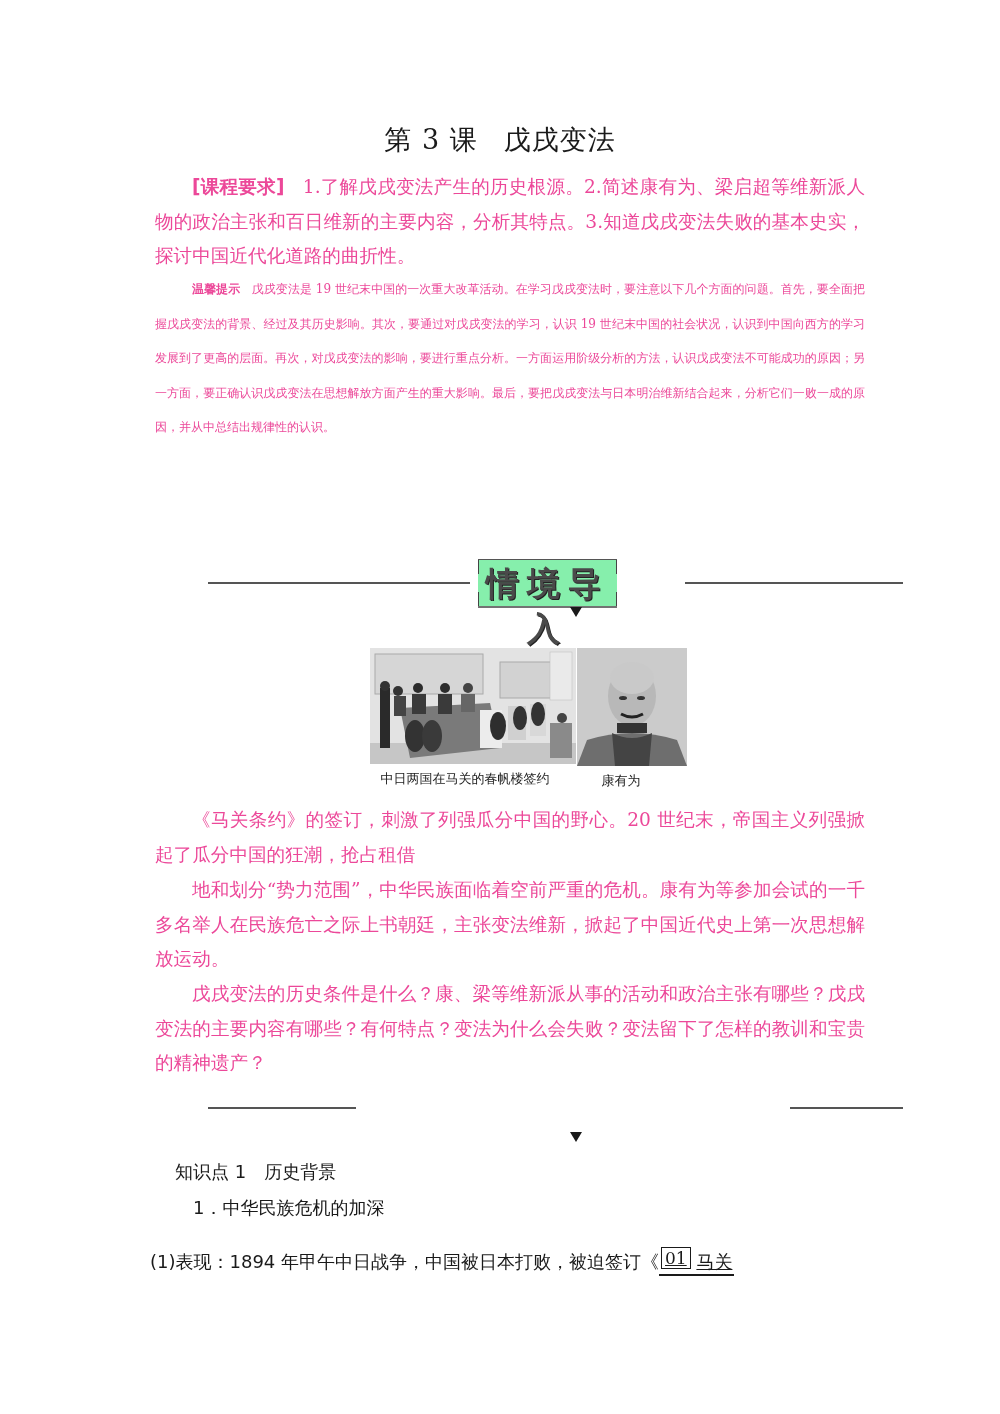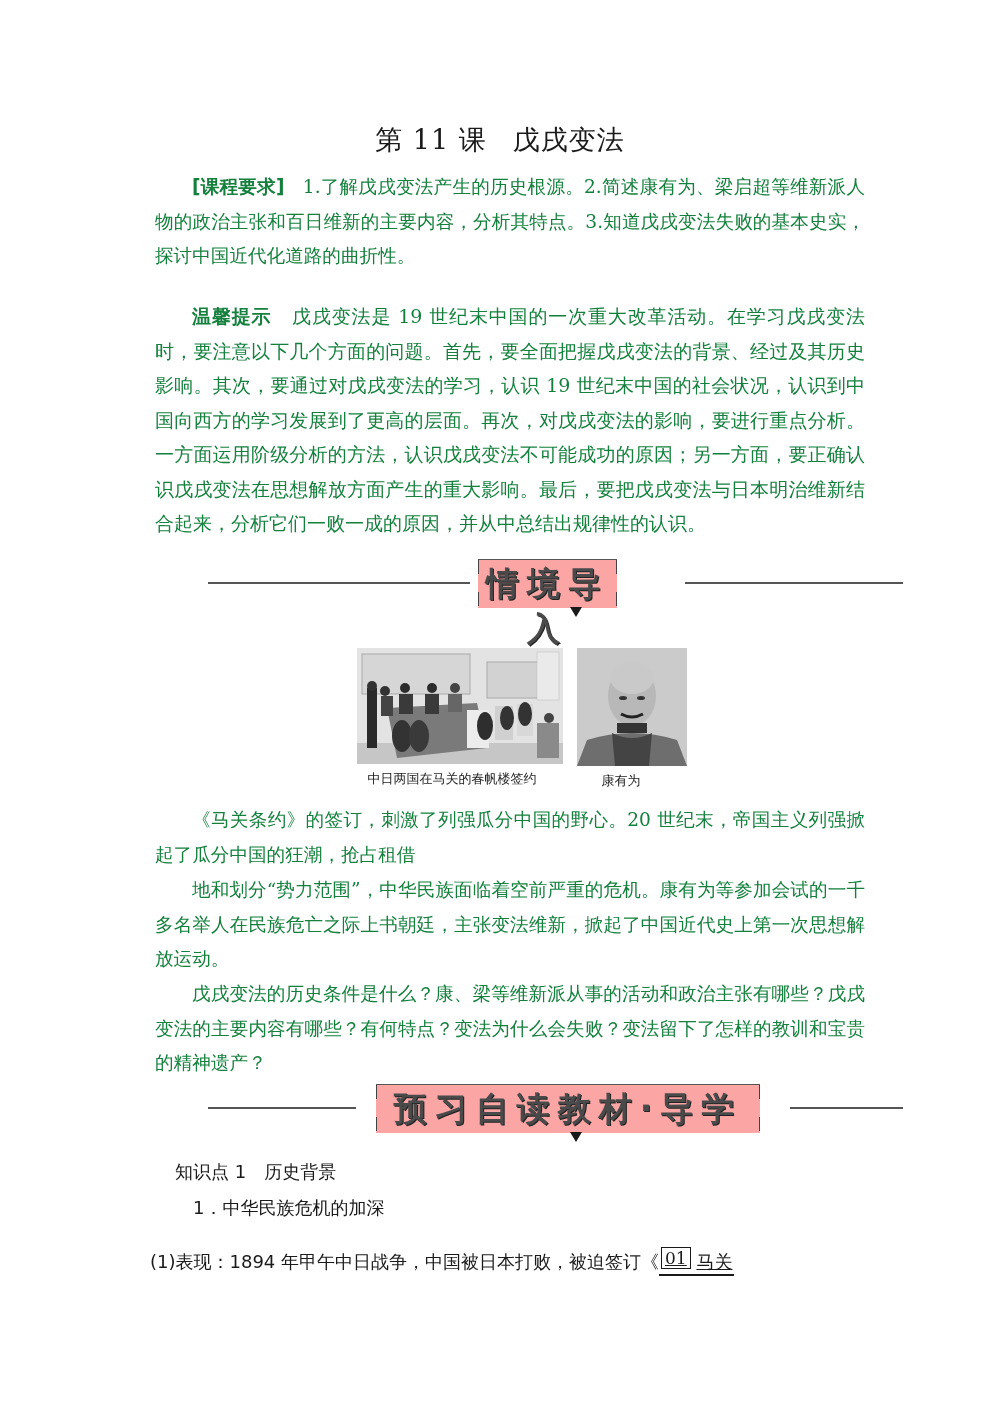--- a/index.html
+++ b/index.html
@@ -26,46 +26,46 @@
     color: #1a1a1a;
   }
   .page-title .sep { display: inline-block; width: 26px; }
   .para {
     position: absolute;
     left: 155px;
     width: 710px;
     font-size: 18.6px;
     line-height: 34.5px;
     text-align: justify;
-    color: #15803d;
+    color: #ec4899;
   }
   .indent { text-indent: 37px; }
   .bold-label { font-weight: bold; font-family: "DejaVu Sans", "Liberation Sans", sans-serif; }
-  .para.tip { font-size: 19px; line-height: 34.5px; margin-top: 27px; }
+  .para.tip { font-size: 12px; line-height: 34.5px; }
 
   
   .banner {
     position: absolute;
     left: 200px;
     width: 705px;
     height: 70px;
   }
   .banner .rule {
     position: absolute;
     top: 32px;
     height: 2px;
     background: #555555;
   }
   .banner .box {
     position: absolute;
     top: 9px;
     height: 46px;
     border-top: 1px solid #555;
-    border-bottom: 2px solid #fca5a5;
-    background: #fca5a5;
+    border-bottom: 2px solid #737373;
+    background: #86efac;
   }
   .banner .box::before, .banner .box::after {
     content: "";
     position: absolute;
     width: 1px;
     background: #444;
   }
   .banner .box::before { left: 0; top: 0; height: 14px; }
   .banner .box::after { right: 0; top: 0; height: 14px; }
   .banner .box .lb, .banner .box .rb {
@@ -115,21 +115,21 @@
     position: relative;
     overflow: hidden;
   }
   .fig .caption {
     font-size: 13px;
     text-align: center;
     color: #222;
     margin-top: 6px;
     font-family: "DejaVu Serif", "Liberation Serif", serif;
   }
-  .fig1 { left: 4px; width: 190px; }
+  .fig1 { left: 17px; width: 190px; }
   .fig1 .img { width: 206px; height: 116px; background: linear-gradient(180deg, #e6e6e6 0%, #d4d4d4 30%, #b9b9b9 60%, #cfcfcf 100%); }
   .fig2 { left: 224px; width: 88px; }
   .fig2 .img { width: 110px; height: 118px; background: radial-gradient(ellipse at 50% 40%, #d8d8d8 0%, #c4c4c4 50%, #9a9a9a 100%); }
 
   .knowledge-title {
     position: absolute;
     left: 175px;
     top: 1160px;
     font-family: "DejaVu Sans", "Liberation Sans", sans-serif;
     font-size: 18px;
@@ -169,21 +169,21 @@
     line-height: 20px;
     position: relative;
     top: -4px;
   }
   .answer-text { text-decoration: underline; }
 </style>
 </head>
 <body>
 
 <div class="page-title">
-  <span>第 11 课</span><span class="sep"></span><span>戊戌变法</span>
+  <span>第 3 课</span><span class="sep"></span><span>戊戌变法</span>
 </div>
 
 <div class="para indent" style="top:170px;">
   <span class="bold-label">[课程要求]</span>&nbsp;&nbsp;&nbsp;<span>1.了解戊戌变法产生的历史根源。2.简述康有为、梁启超等维新派人物的政治主张和百日维新的主要内容，分析其特点。3.知道戊戌变法失败的基本史实，探讨中国近代化道路的曲折性。</span>
 </div>
 
 <div class="para tip indent" style="top:272px;">
   <span class="bold-label">温馨提示</span>&nbsp;&nbsp;&nbsp;<span>戊戌变法是 19 世纪末中国的一次重大改革活动。在学习戊戌变法时，要注意以下几个方面的问题。首先，要全面把握戊戌变法的背景、经过及其历史影响。其次，要通过对戊戌变法的学习，认识 19 世纪末中国的社会状况，认识到中国向西方的学习发展到了更高的层面。再次，对戊戌变法的影响，要进行重点分析。一方面运用阶级分析的方法，认识戊戌变法不可能成功的原因；另一方面，要正确认识戊戌变法在思想解放方面产生的重大影响。最后，要把戊戌变法与日本明治维新结合起来，分析它们一败一成的原因，并从中总结出规律性的认识。</span>
 </div>
 
@@ -249,25 +249,20 @@
     <div class="caption">康有为</div>
   </div>
 </div>
 
 <div class="para indent" style="top:803px;">《马关条约》的签订，刺激了列强瓜分中国的野心。20 世纪末，帝国主义列强掀起了瓜分中国的狂潮，抢占租借</div>
 <div class="para indent" style="top:873px;">地和划分“势力范围”，中华民族面临着空前严重的危机。康有为等参加会试的一千多名举人在民族危亡之际上书朝廷，主张变法维新，掀起了中国近代史上第一次思想解放运动。</div>
 <div class="para indent" style="top:977px;">戊戌变法的历史条件是什么？康、梁等维新派从事的活动和政治主张有哪些？戊戌变法的主要内容有哪些？有何特点？变法为什么会失败？变法留下了怎样的教训和宝贵的精神遗产？</div>
 
 <div class="banner" style="top:1075px;">
   <div class="rule" style="left:8px; width:148px;"></div>
-  <div class="box" style="left:176px; width:384px;">
-    <span class="lb"></span>
-      <span class="rb"></span>
-    <div class="label">预习自读教材·导学</div>
-  </div>
   <div class="rule" style="left:590px; width:113px;"></div>
   <div class="pointer" style="left:370px;"></div>
 </div>
 
 <div class="knowledge-title">
   <span>知识点 1</span><span class="gap"></span><span>历史背景</span>
 </div>
 
 <div class="sub-item">1．中华民族危机的加深</div>
 

